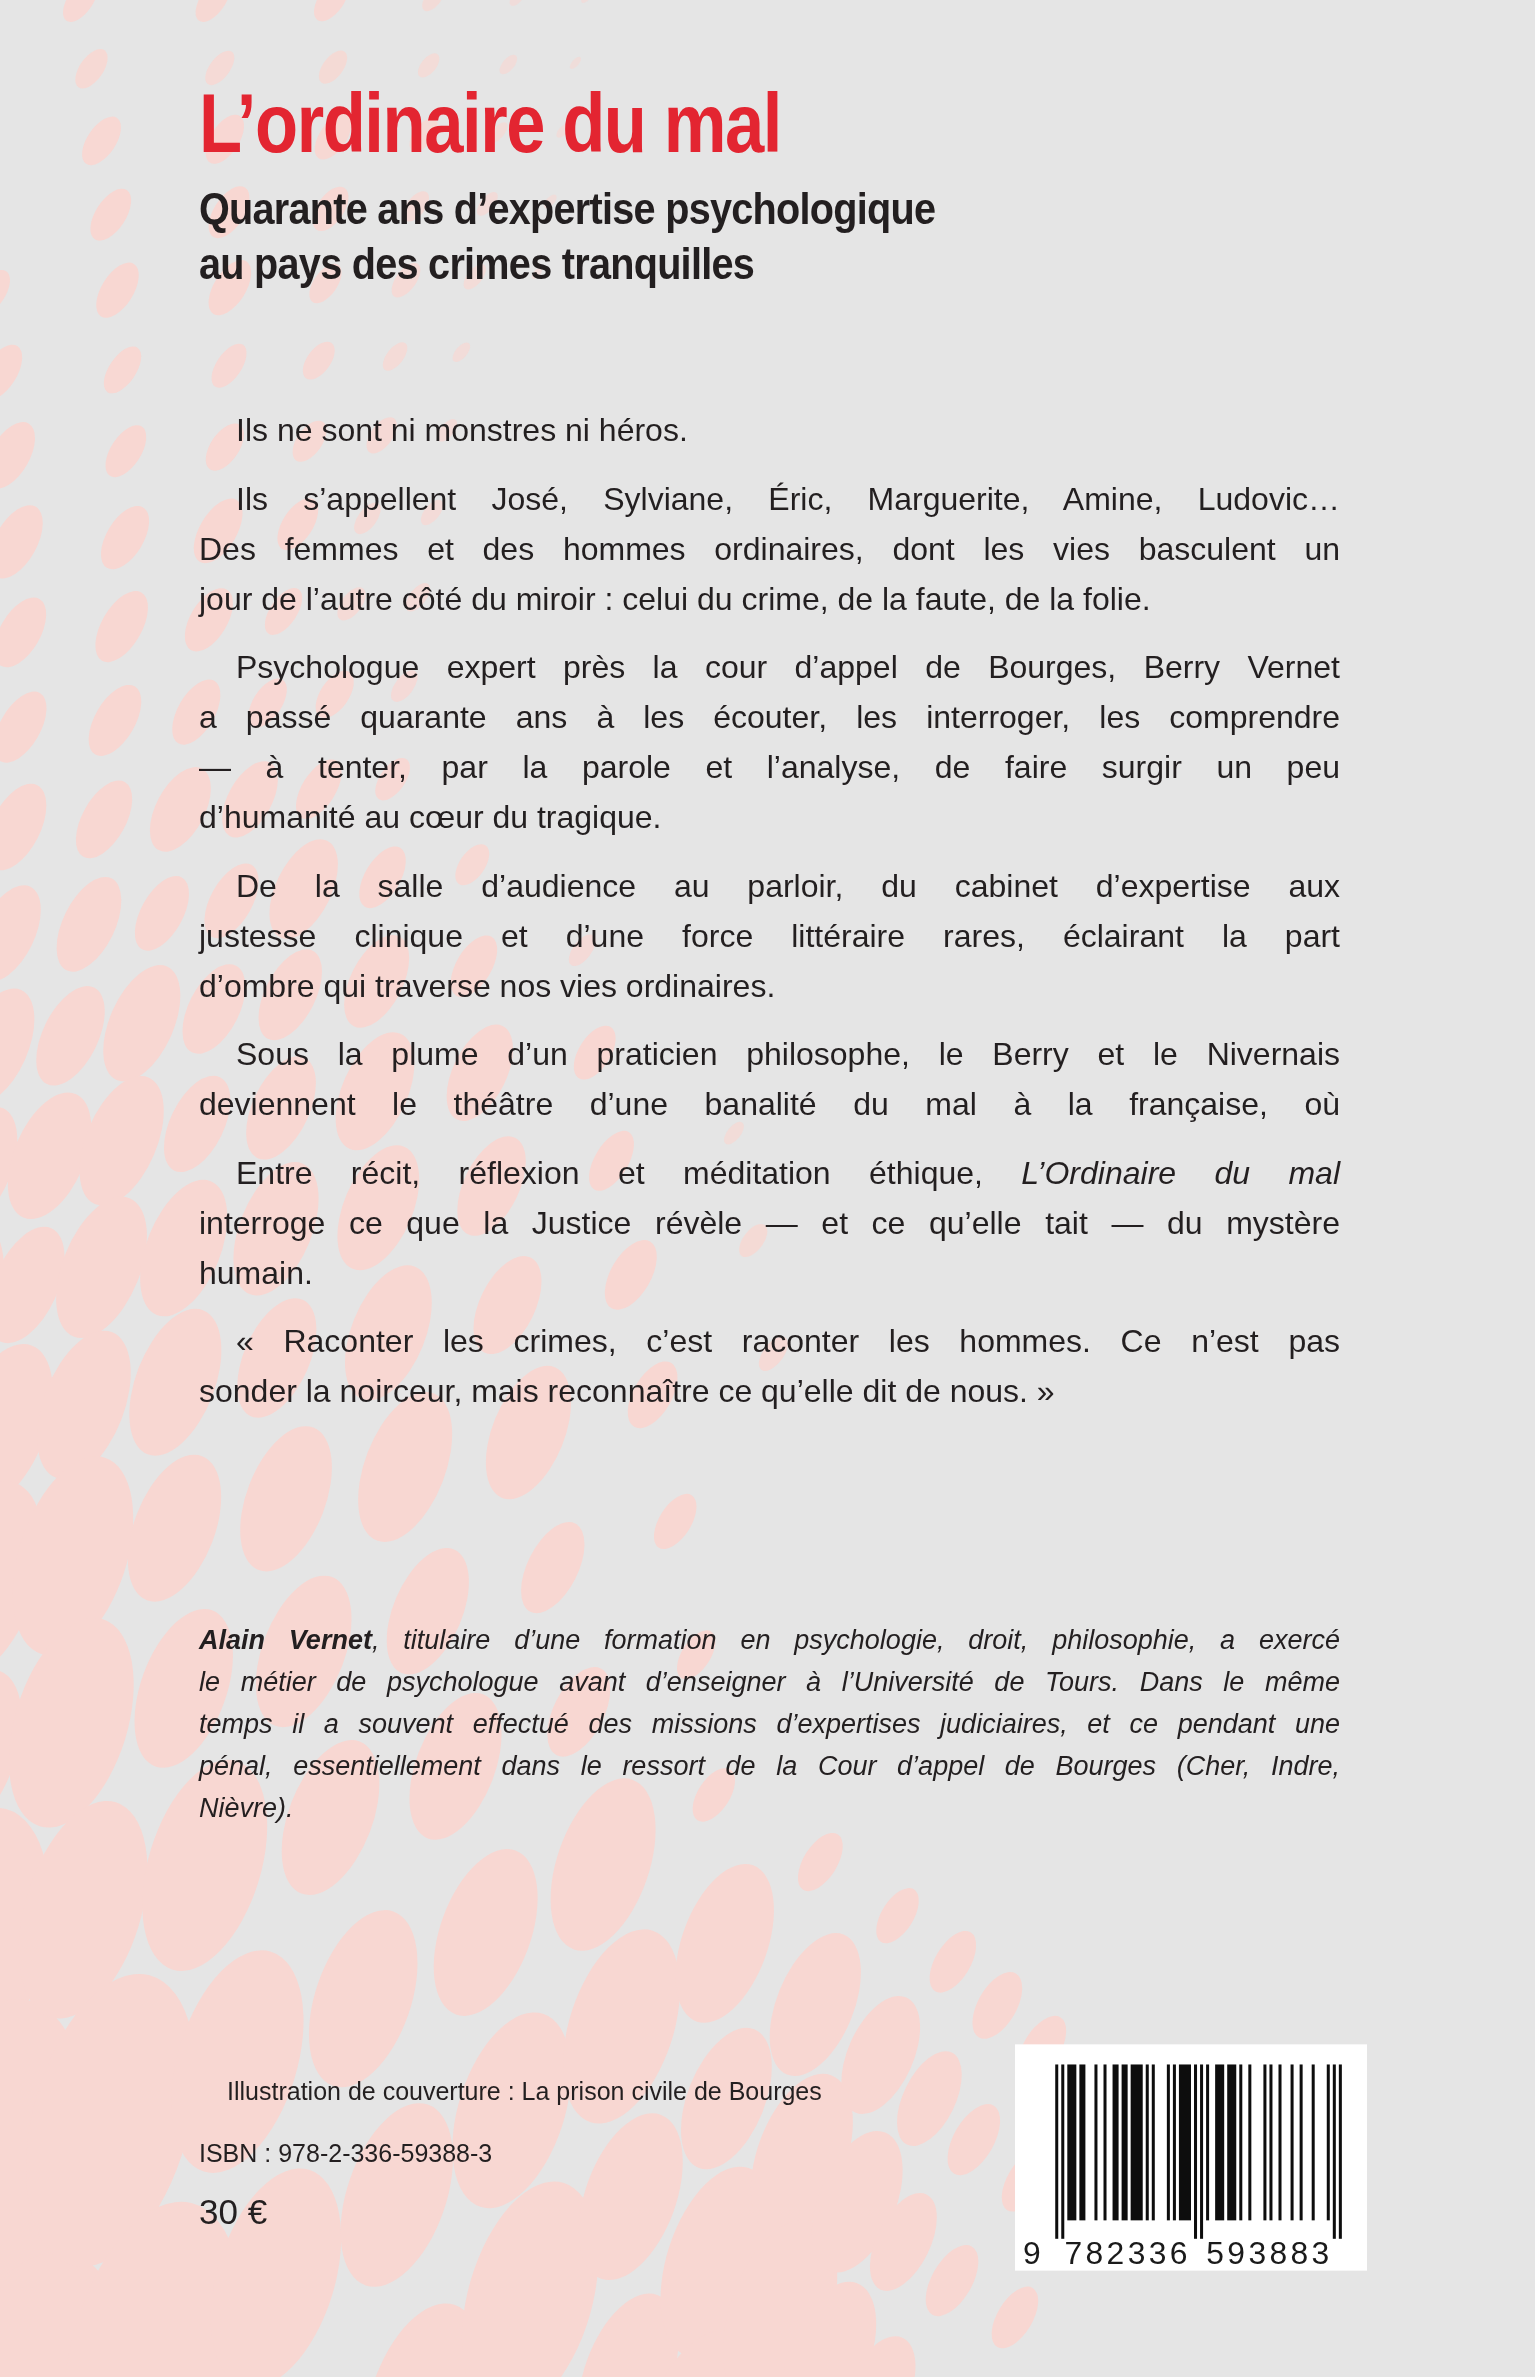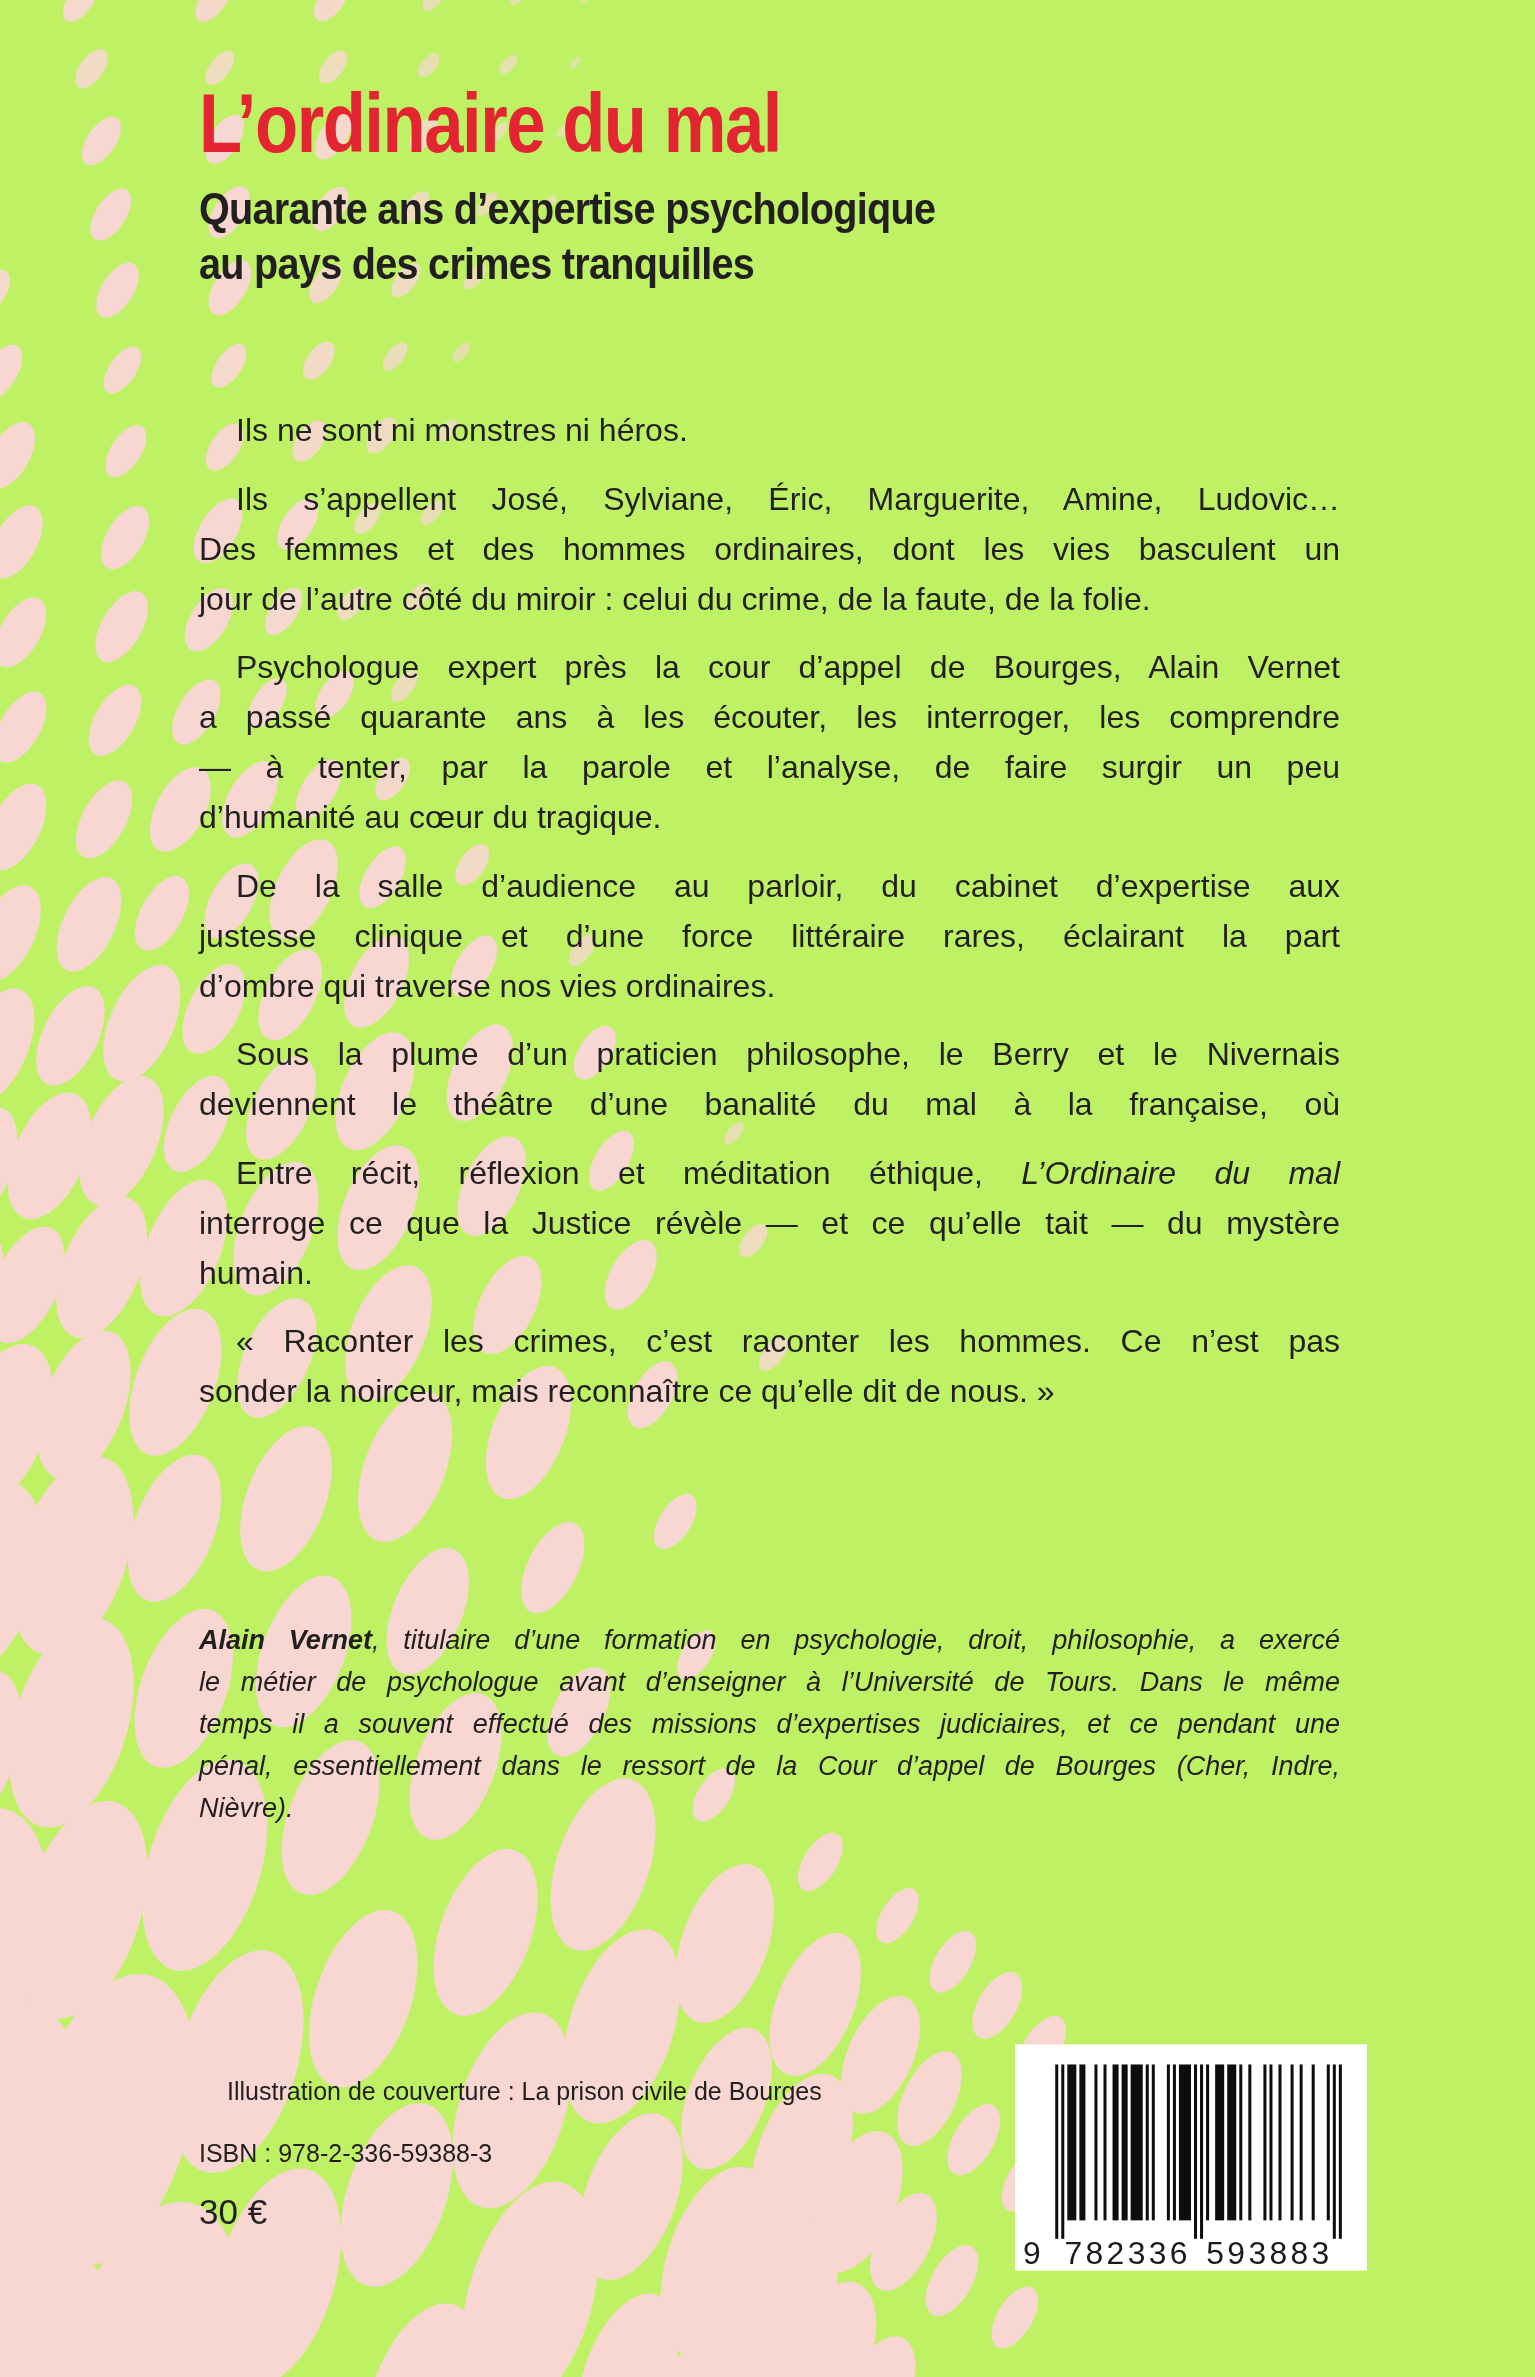--- a/index.html
+++ b/index.html
@@ -19,21 +19,21 @@
   .b{font-weight:bold;}
   .bio{position:absolute;left:199px;top:1619px;width:1141px;font-size:27px;line-height:42px;font-style:italic;}
   .credit{position:absolute;left:191px;top:2074px;font-size:25px;line-height:34px;margin-left:36px;}
   .isbn{position:absolute;left:199px;top:2135px;font-size:25px;line-height:37px;}
   .price{position:absolute;left:199px;top:2188px;font-size:35px;line-height:47px;}
   .barcode{position:absolute;left:1015px;top:2044px;width:352px;height:227px;}
 </style>
 </head>
 <body>
 
-<div class="page" style="background: #bef264; color: rgb(35, 31, 32);">
+<div class="page" style="background: #e5e5e5; color: rgb(35, 31, 32);">
   <svg id="halftone" viewBox="0 0 1830 2834">
       <ellipse cx="-84" cy="-80" rx="15" ry="29" fill="#f8d7d2" opacity="0.92" transform="rotate(35 -84 -80)"></ellipse>
       <ellipse cx="-69" cy="0" rx="15" ry="29" fill="#f8d7d2" opacity="0.91" transform="rotate(35 -69 0)"></ellipse>
       <ellipse cx="-54" cy="83" rx="15" ry="29" fill="#f8d7d2" opacity="0.91" transform="rotate(35 -54 83)"></ellipse>
       <ellipse cx="-39" cy="169" rx="14" ry="27" fill="#f8d7d2" opacity="0.89" transform="rotate(35 -39 169)"></ellipse>
       <ellipse cx="-24" cy="258" rx="17" ry="34" fill="#f8d7d2" opacity="1.00" transform="rotate(33 -24 258)"></ellipse>
       <ellipse cx="-10" cy="349" rx="16" ry="31" fill="#f8d7d2" opacity="0.95" transform="rotate(34 -10 349)"></ellipse>
       <ellipse cx="1" cy="444" rx="19" ry="37" fill="#f8d7d2" opacity="1.00" transform="rotate(32 1 444)"></ellipse>
       <ellipse cx="12" cy="543" rx="23" ry="44" fill="#f8d7d2" opacity="1.00" transform="rotate(30 12 543)"></ellipse>
       <ellipse cx="19" cy="646" rx="25" ry="48" fill="#f8d7d2" opacity="1.00" transform="rotate(29 19 646)"></ellipse>
@@ -226,21 +226,21 @@
   <div class="synopsis" id="synopsis">
       <div class="para">
         <div class="line end ind"><span>Ils ne sont ni monstres ni héros.</span></div>
       </div>
       <div class="para">
         <div class="line ind"><span>Ils s’appellent José, Sylviane, Éric, Marguerite, Amine, Ludovic…</span></div>
         <div class="line"><span>Des femmes et des hommes ordinaires, dont les vies basculent un</span></div>
         <div class="line end"><span>jour de l’autre côté du miroir : celui du crime, de la faute, de la folie.</span></div>
       </div>
       <div class="para">
-        <div class="line ind"><span>Psychologue expert près la cour d’appel de Bourges, Alain Vernet</span></div>
+        <div class="line ind"><span>Psychologue expert près la cour d’appel de Bourges, Berry Vernet</span></div>
         <div class="line"><span>a passé quarante ans à les écouter, les interroger, les comprendre</span></div>
         <div class="line"><span>— à tenter, par la parole et l’analyse, de faire surgir un peu</span></div>
         <div class="line end"><span>d’humanité au cœur du tragique.</span></div>
       </div>
       <div class="para">
         <div class="line ind"><span>De la salle d’audience au parloir, du cabinet d’expertise aux</span></div>
         <div class="line"><span>justesse clinique et d’une force littéraire rares, éclairant la part</span></div>
         <div class="line end"><span>d’ombre qui traverse nos vies ordinaires.</span></div>
       </div>
       <div class="para">

